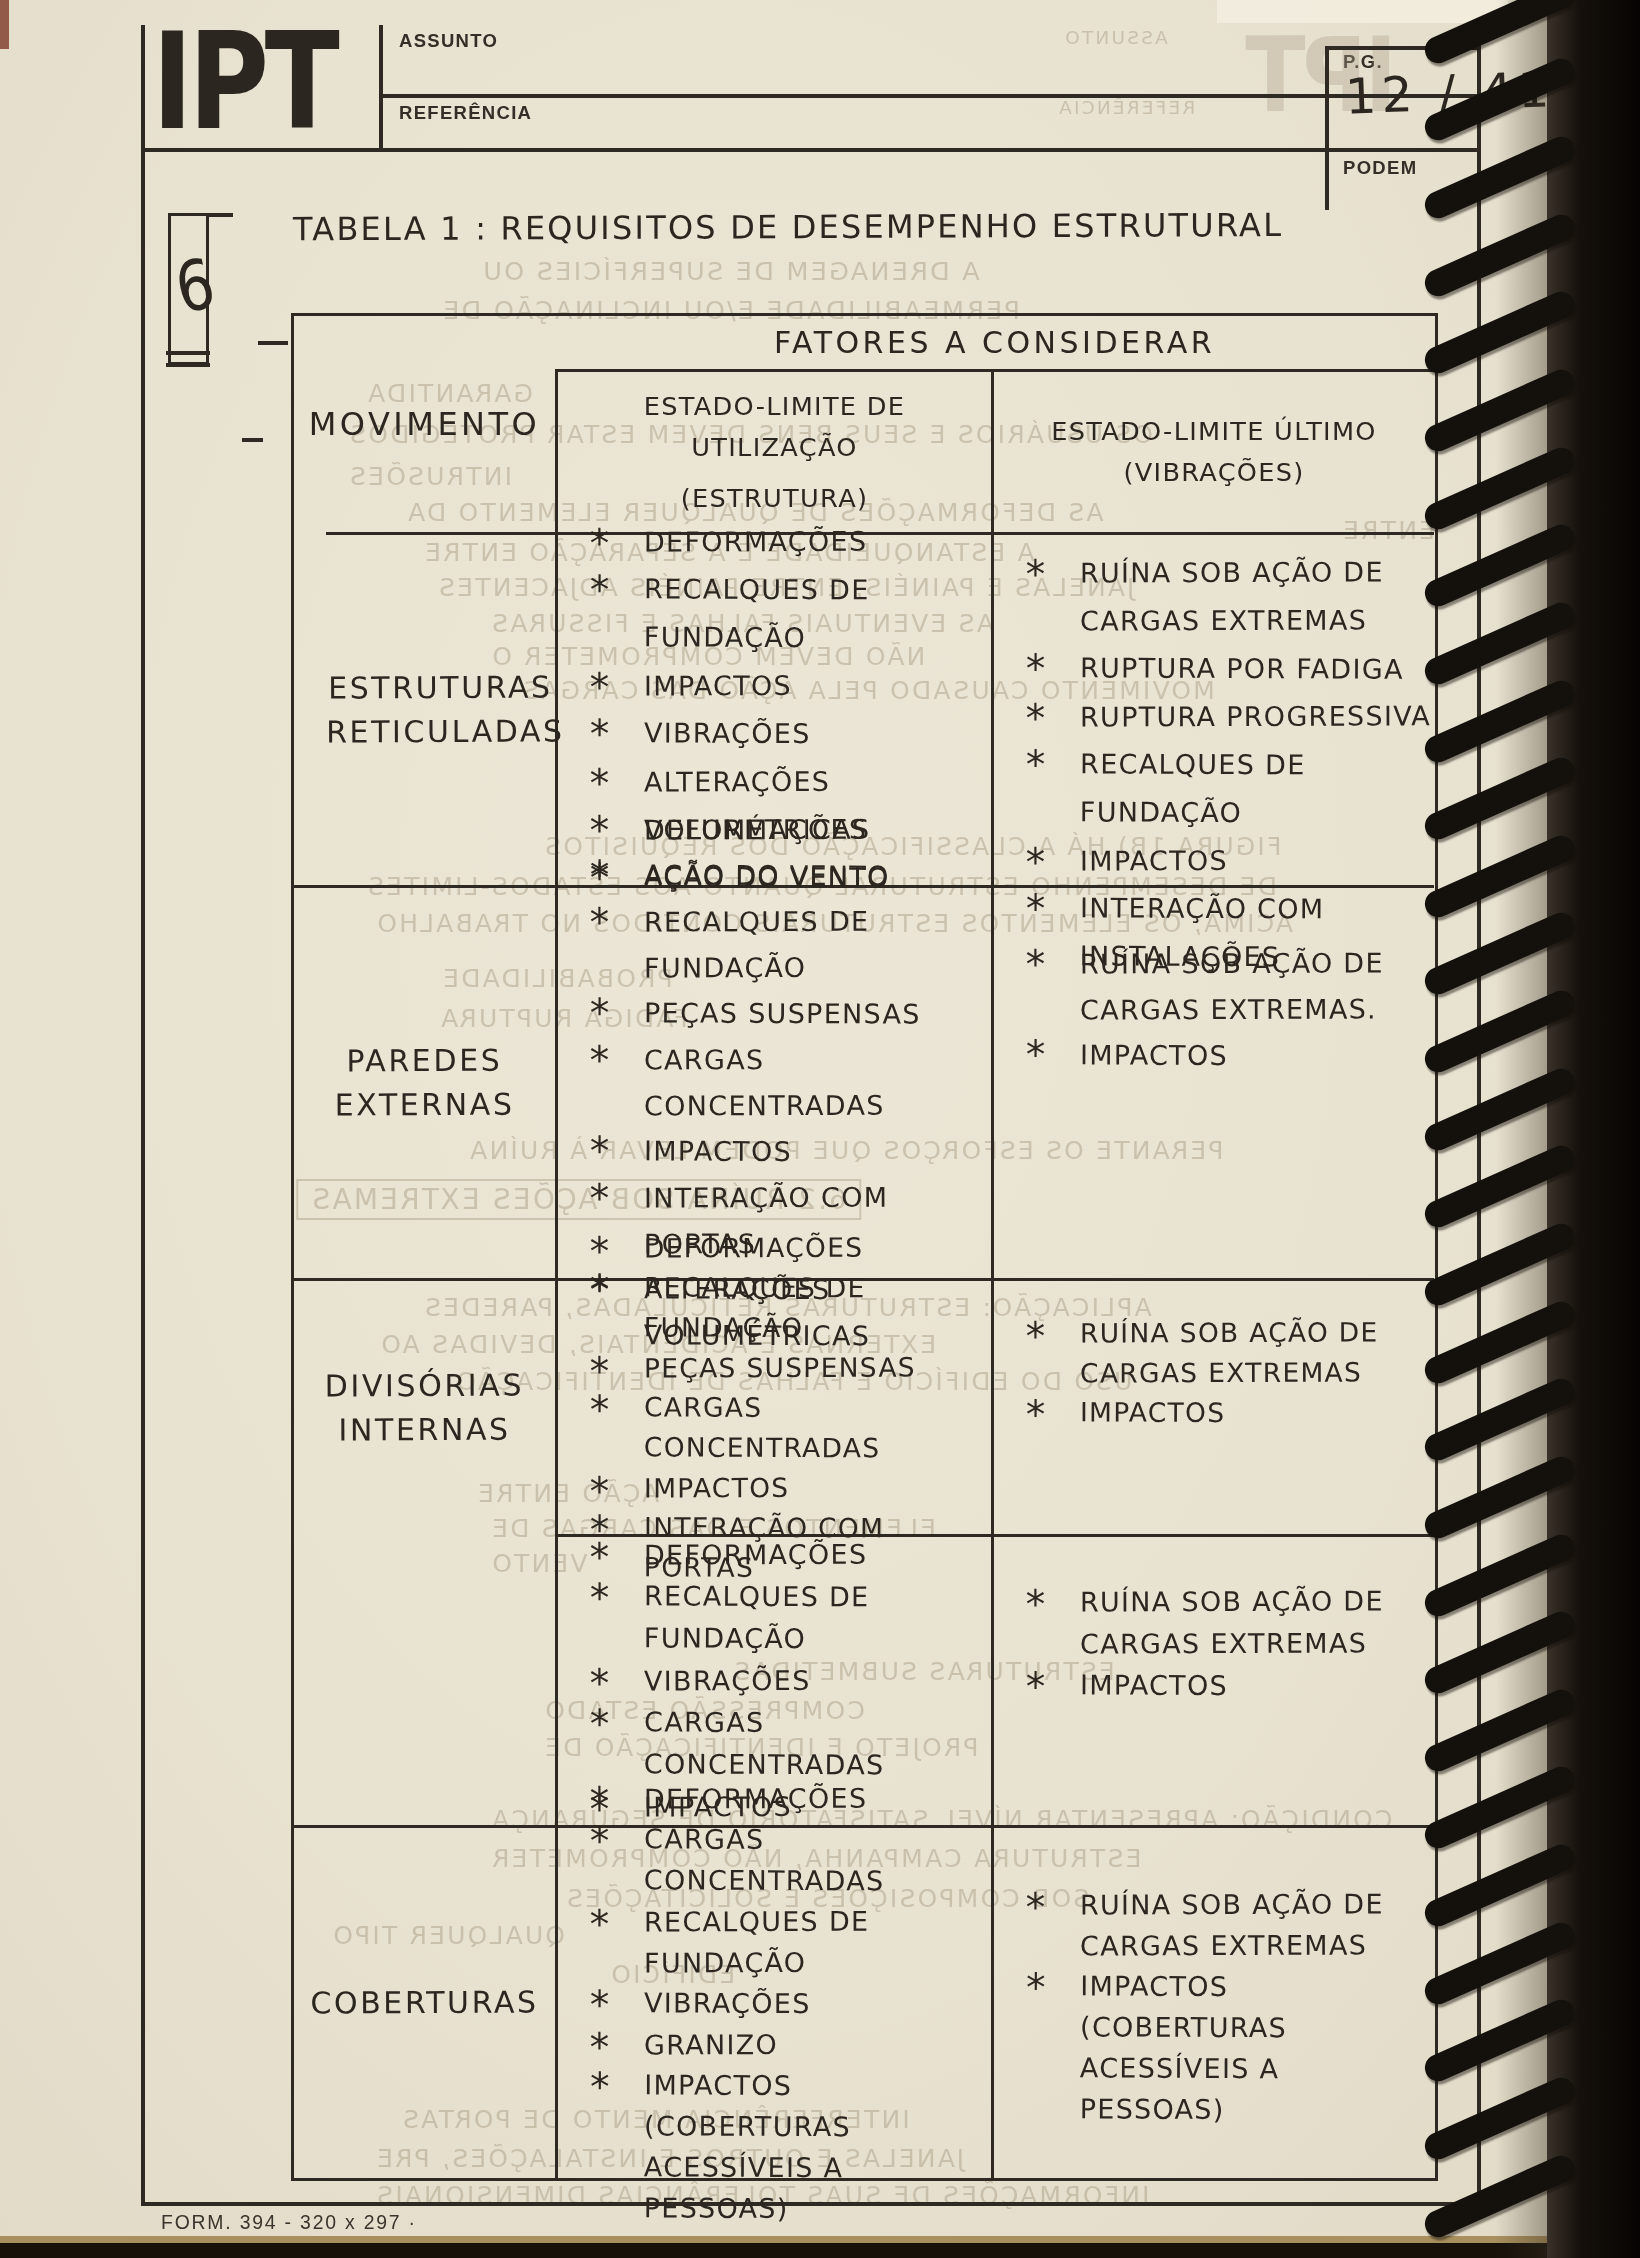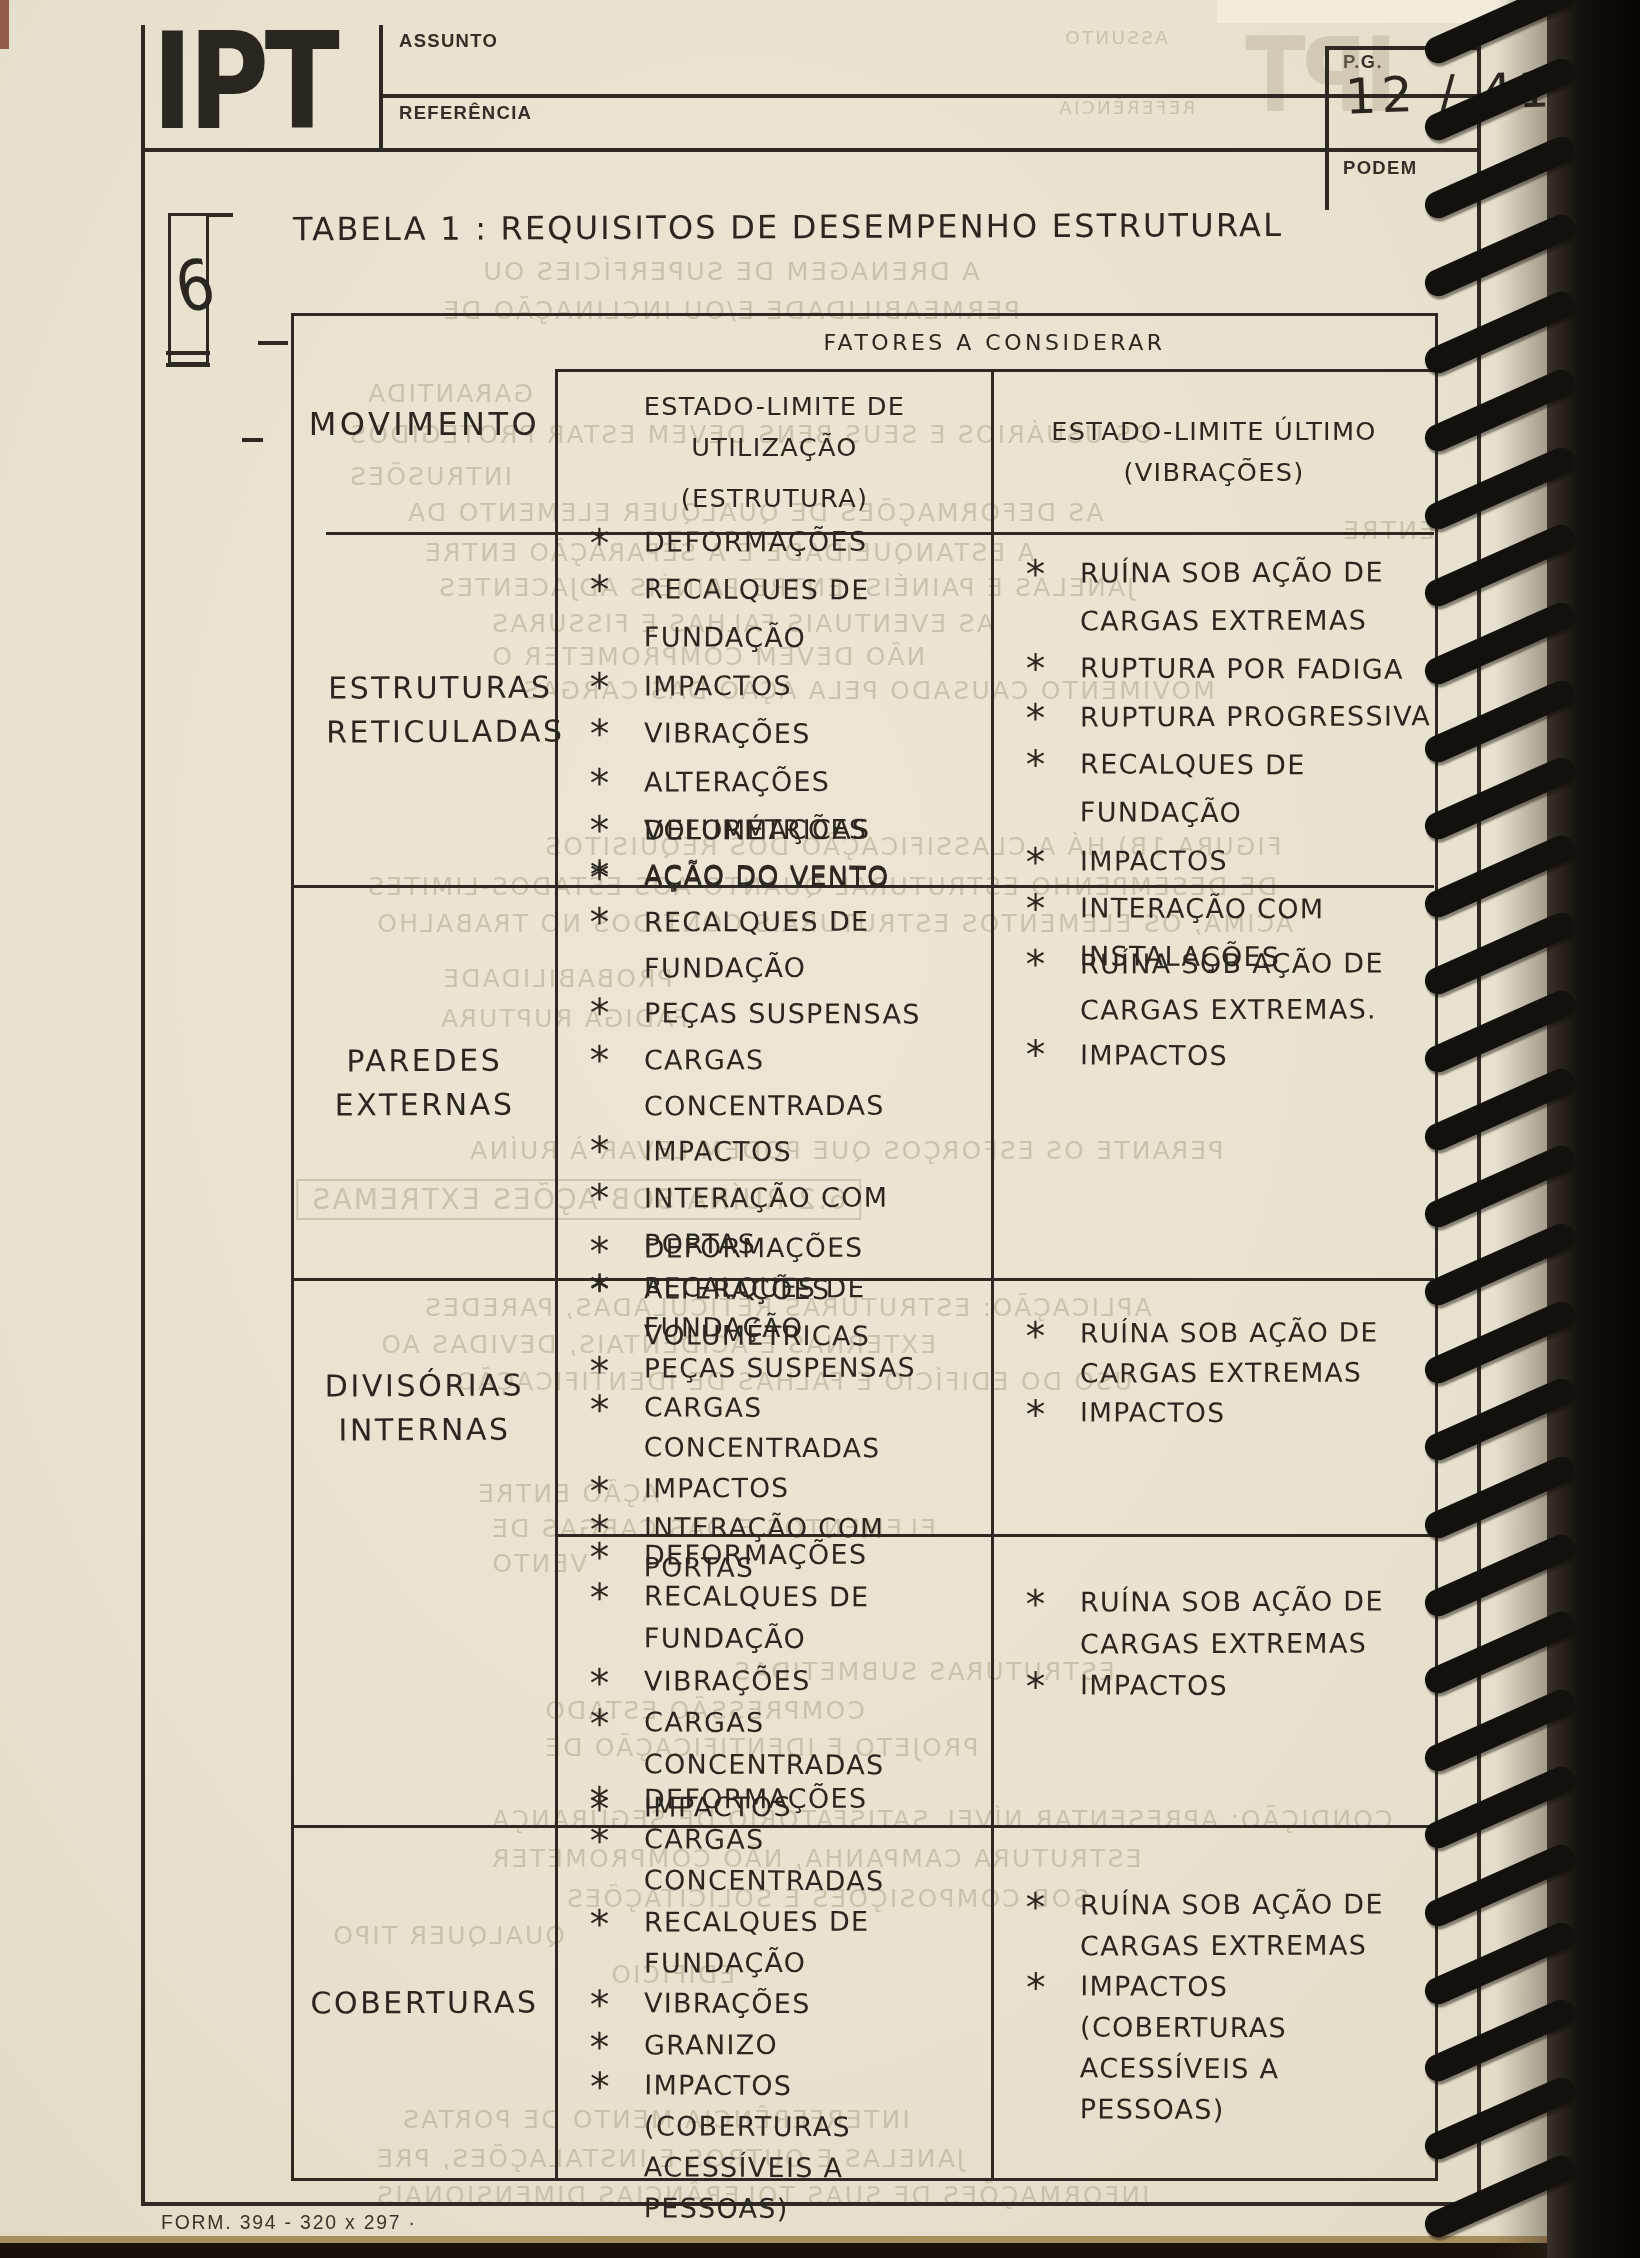--- a/index.html
+++ b/index.html
@@ -28,21 +28,21 @@
   .sixbox .six{position:absolute;left:1.8px;top:30px;font-size:69px;
                transform:rotate(-12deg) scaleX(.85);}
   .mark{position:absolute;background:#2e2a23;z-index:5;}
   
   .tbl{position:absolute;left:291px;top:313px;width:1147px;box-sizing:border-box;
        border:3.5px solid #2e2a23;display:grid;
        grid-template-columns:261px 436px 443px;
        grid-template-rows:53px 163px 353px 393px 256px 291px 353px;z-index:5;}
   .cell{box-sizing:border-box;display:flex;flex-direction:column;justify-content:center;}
   .bl{border-left:3.5px solid #2e2a23;} .bt{border-top:3.5px solid #2e2a23;}
-  .fatores{grid-area:1/2/2/4;align-items:center;font-size:22px;letter-spacing:3.5px;}
+  .fatores{grid-area:1/2/2/4;align-items:center;font-size:30px;letter-spacing:3.5px;}
   .elemhead{grid-area:1/1/3/2;align-items:center;font-size:32px;letter-spacing:3.5px;}
   .colhead{align-items:center;text-align:center;font-size:25.6px;letter-spacing:1.3px;line-height:41px;}
   .u-head{grid-area:2/2/3/3;gap:10px;} .s-head{grid-area:2/3/3/4;}
   .elem-label{text-align:center;font-size:30px;letter-spacing:2.6px;line-height:44px;
               transform:rotate(-.3deg);}
   .items{padding-left:30px;font-size:27px;letter-spacing:1.3px;}
   .item{position:relative;padding-left:56px;transform:rotate(-.2deg);}
   .item:nth-child(even){transform:rotate(.25deg);}
   .star{position:absolute;left:1.8px;top:2.6px;font-size:39px;line-height:1;}
   .r0 .item{line-height:48px;} .r0 .star{top:5.3px;}

